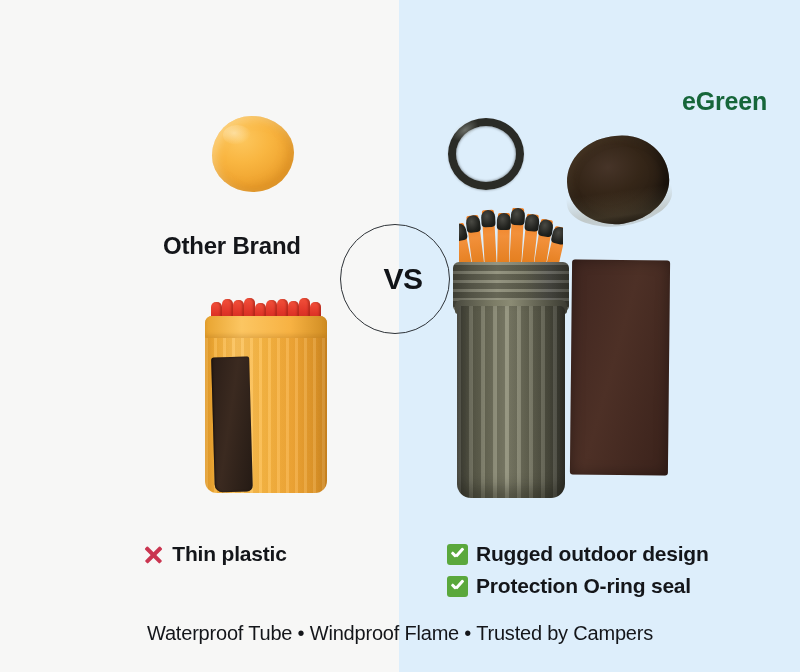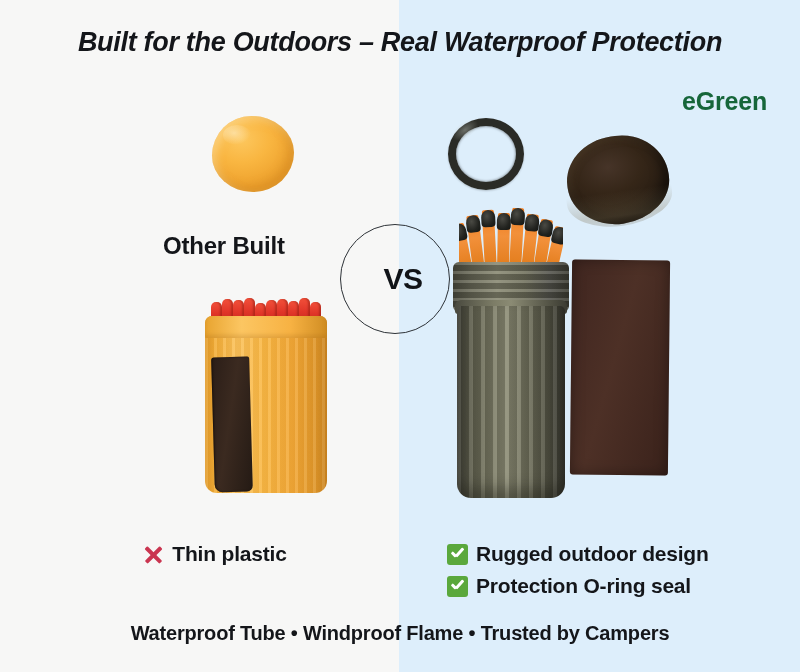--- a/index.html
+++ b/index.html
@@ -380,35 +380,34 @@
   }
 
   
   .footer {
     position: absolute;
     top: 622px;
     left: 0;
     width: 800px;
     text-align: center;
     font-size: 20px;
-    font-weight: bold;
+    font-weight: normal;
     color: #14161a;
     letter-spacing: -0.2px;
     white-space: nowrap;
   }
 </style>
 </head>
 <body>
 
 <div id="infographic">
 
   <div class="bg-left"></div>
   <div class="bg-right"></div>
 
-  <div class="title">Built for the Outdoors – Real Waterproof Protection</div>
 
   <div class="brand">eGreen</div>
 
   <div class="oth-cap"></div>
 
   <div class="oth-matches">
     <i style="left:0px;  height:21px;"></i>
     <i style="left:11px; height:24px;"></i>
     <i style="left:22px; height:23px;"></i>
     <i style="left:33px; height:25px;"></i>
@@ -418,21 +417,21 @@
     <i style="left:77px; height:22px;"></i>
     <i style="left:88px; height:25px;"></i>
     <i style="left:99px; height:21px;"></i>
   </div>
 
   <div class="oth-tube"></div>
   <div class="oth-ribs"></div>
   <div class="oth-tube-top"></div>
   <div class="oth-strip"></div>
 
-  <div class="other-brand">Other Built</div>
+  <div class="other-brand">Other Brand</div>
 
   <div class="oring"></div>
   <div class="screwcap"></div>
 
   <div class="egr-matches">
     <i style="left:2px;   height:48px; transform:rotate(-11deg);"></i>
     <i style="left:14px;  height:56px; transform:rotate(-7deg);"></i>
     <i style="left:26px;  height:61px; transform:rotate(-3deg);"></i>
     <i style="left:38px;  height:58px; transform:rotate(1deg);"></i>
     <i style="left:50px;  height:63px; transform:rotate(3deg);"></i>

